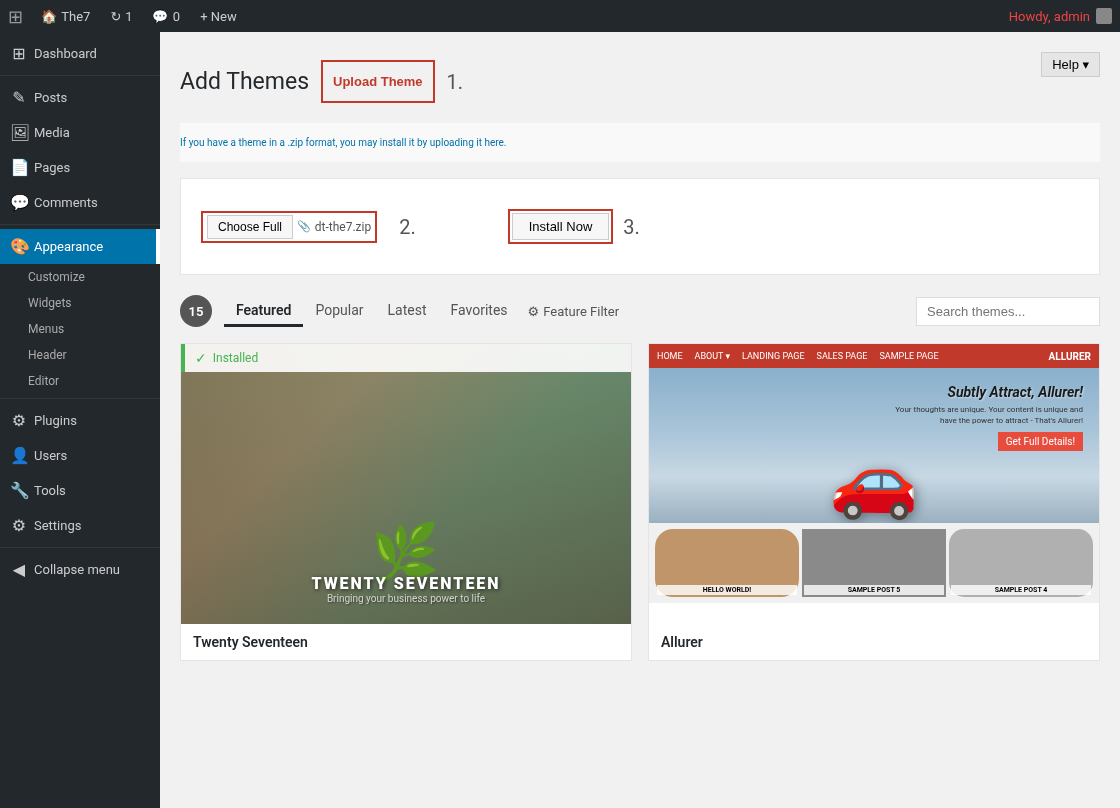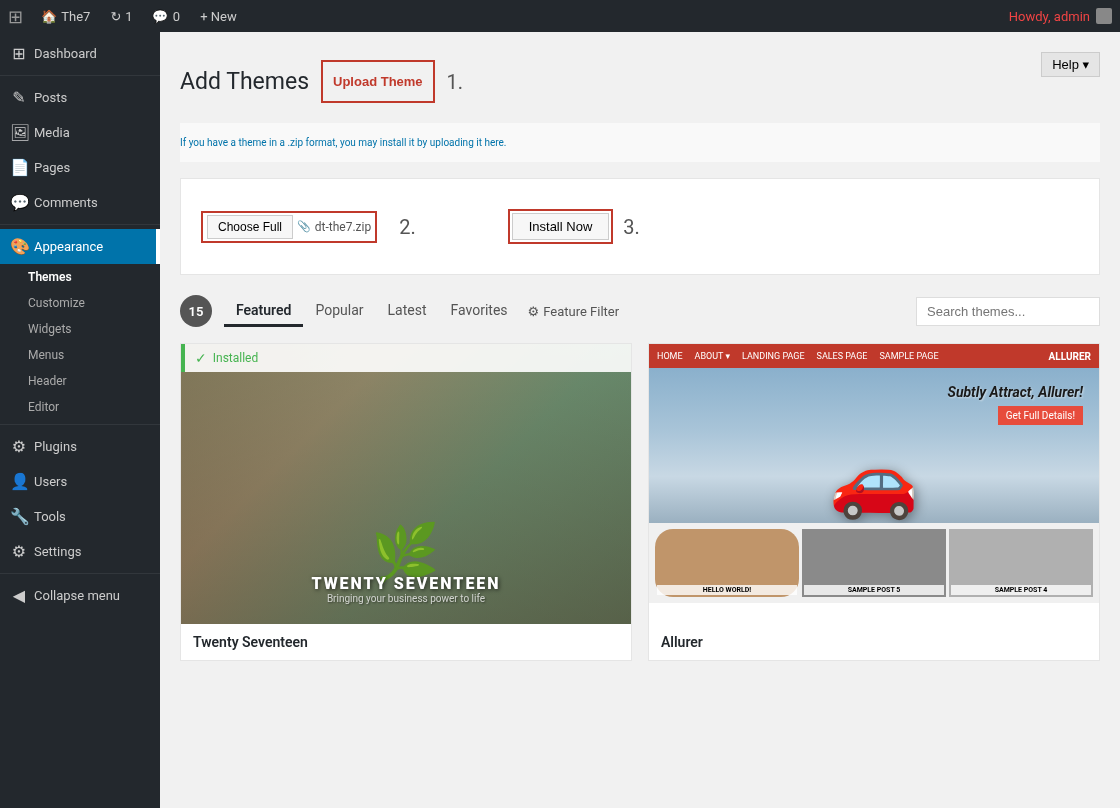--- a/index.html
+++ b/index.html
@@ -338,21 +338,20 @@
         <span class="icon">💬</span>
         <span>Comments</span>
       </div>
       <div class="sidebar-divider"></div>
       <div class="sidebar-item active" style="background:#0073aa; color:#fff; position:relative;">
         <span class="icon">🎨</span>
         <span>Appearance</span>
         <span style="position:absolute;right:0;top:0;bottom:0;width:4px;background:#fff;"></span>
       </div>
 
-      <div class="sidebar-sub-item active">Themes</div>
       <div class="sidebar-sub-item">Customize</div>
       <div class="sidebar-sub-item">Widgets</div>
       <div class="sidebar-sub-item">Menus</div>
       <div class="sidebar-sub-item">Header</div>
       <div class="sidebar-sub-item">Editor</div>
       <div class="sidebar-divider"></div>
       <div class="sidebar-item">
         <span class="icon">⚙</span>
         <span>Plugins</span>
       </div>
@@ -448,32 +447,33 @@
             <span>LANDING PAGE</span>
             <span>SALES PAGE</span>
             <span>SAMPLE PAGE</span>
             <span class="brand">ALLURER</span>
           </div>
 
           <div style="height:155px;background:linear-gradient(180deg,#8ab0cc 0%,#a8c4d8 40%,#c8d8e4 70%,#9ab0c0 100%);position:relative;overflow:hidden;">
             <div style="position:absolute;bottom:0;left:50%;transform:translateX(-50%);font-size:72px;filter:drop-shadow(2px 2px 6px rgba(0,0,0,0.4));">🚗</div>
             <div style="position:absolute;top:16px;right:16px;text-align:right;max-width:200px;">
               <div style="font-size:14px;font-weight:700;font-style:italic;color:#1a1a1a;text-shadow:1px 1px 2px rgba(255,255,255,0.5);">Subtly Attract, Allurer!</div>
+              <div style="font-size:8px;color:#333;margin-top:4px;line-height:1.4;">Your thoughts are unique. Your content is unique and have the power to attract - That's Allurer!</div>
               <div style="background:#e74c3c;color:#fff;font-size:10px;padding:4px 8px;margin-top:6px;display:inline-block;">Get Full Details!</div>
             </div>
           </div>
 
           <div style="display:flex;gap:3px;padding:6px;background:#f0f0f0;height:80px;">
             <div style="flex:1;background:#c0956a;display:flex;flex-direction:column;justify-content:flex-end;padding:2px;border-radius:18px;">
               <div style="background:rgba(255,255,255,0.8);text-align:center;font-size:7px;font-weight:700;padding:1px;">HELLO WORLD!</div>
             </div>
             <div style="flex:1;background:#8a8a8a;display:flex;flex-direction:column;justify-content:flex-end;padding:2px;">
               <div style="background:rgba(255,255,255,0.8);text-align:center;font-size:7px;font-weight:700;padding:1px;">SAMPLE POST 5</div>
             </div>
-            <div style="flex:1;background:#b0b0b0;display:flex;flex-direction:column;justify-content:flex-end;padding:2px;">
+            <div style="flex:1;background:#b0b0b0;display:flex;flex-direction:column;justify-content:flex-end;padding:2px;border-radius:15px;">
               <div style="background:rgba(255,255,255,0.8);text-align:center;font-size:7px;font-weight:700;padding:1px;">SAMPLE POST 4</div>
             </div>
           </div>
         </div>
         <div class="theme-name">Allurer</div>
       </div>
     </div>
   </div>
 </div>
 

